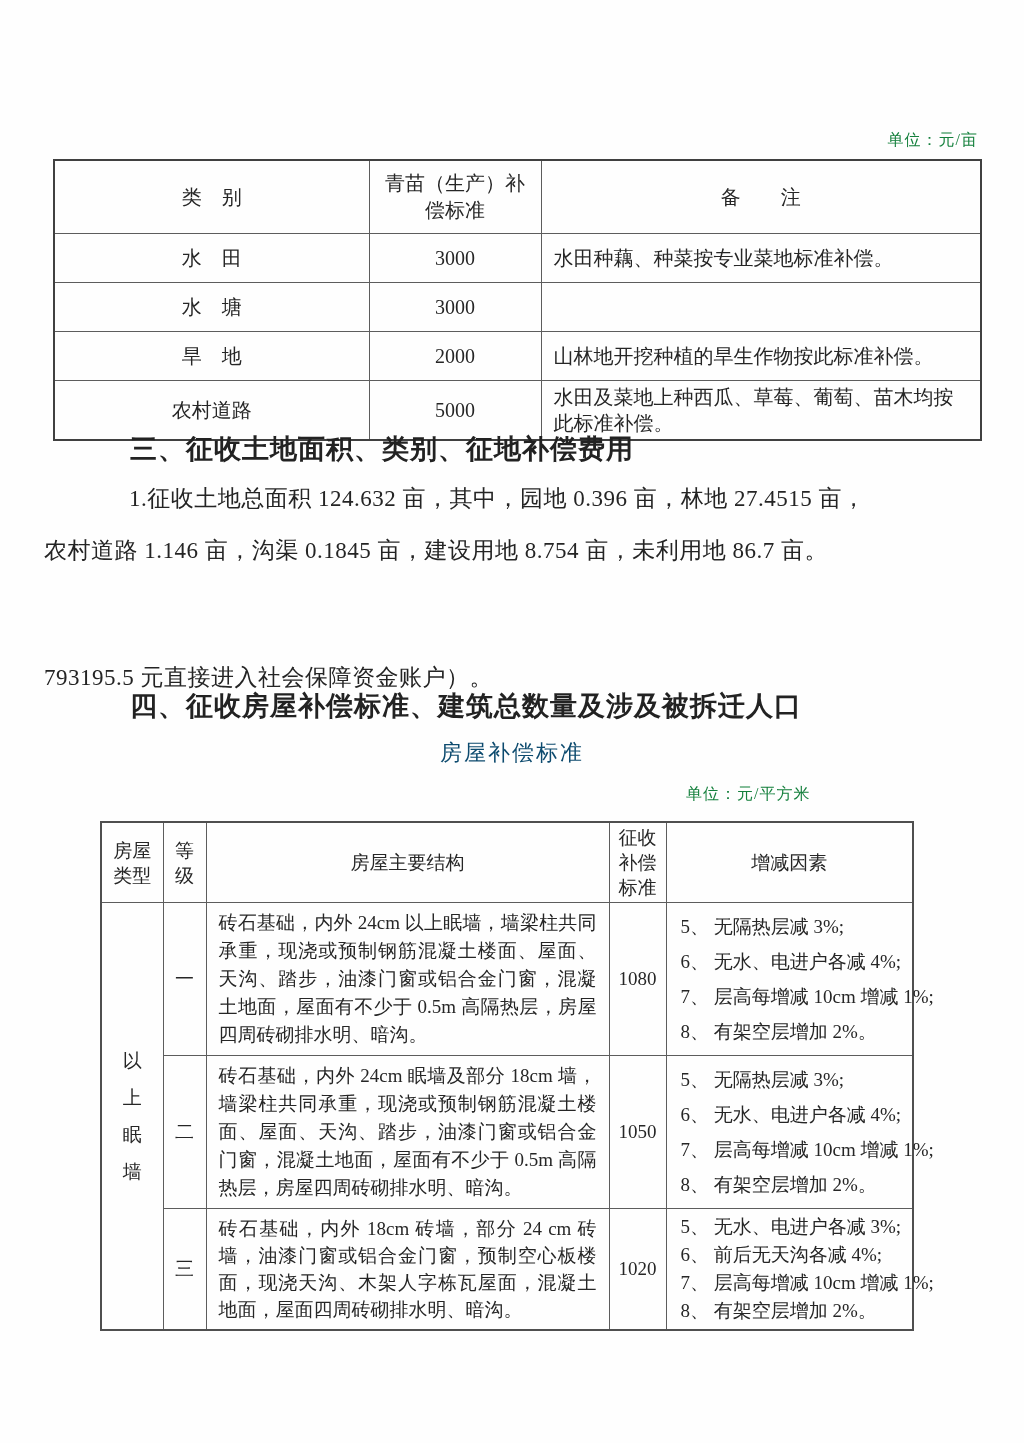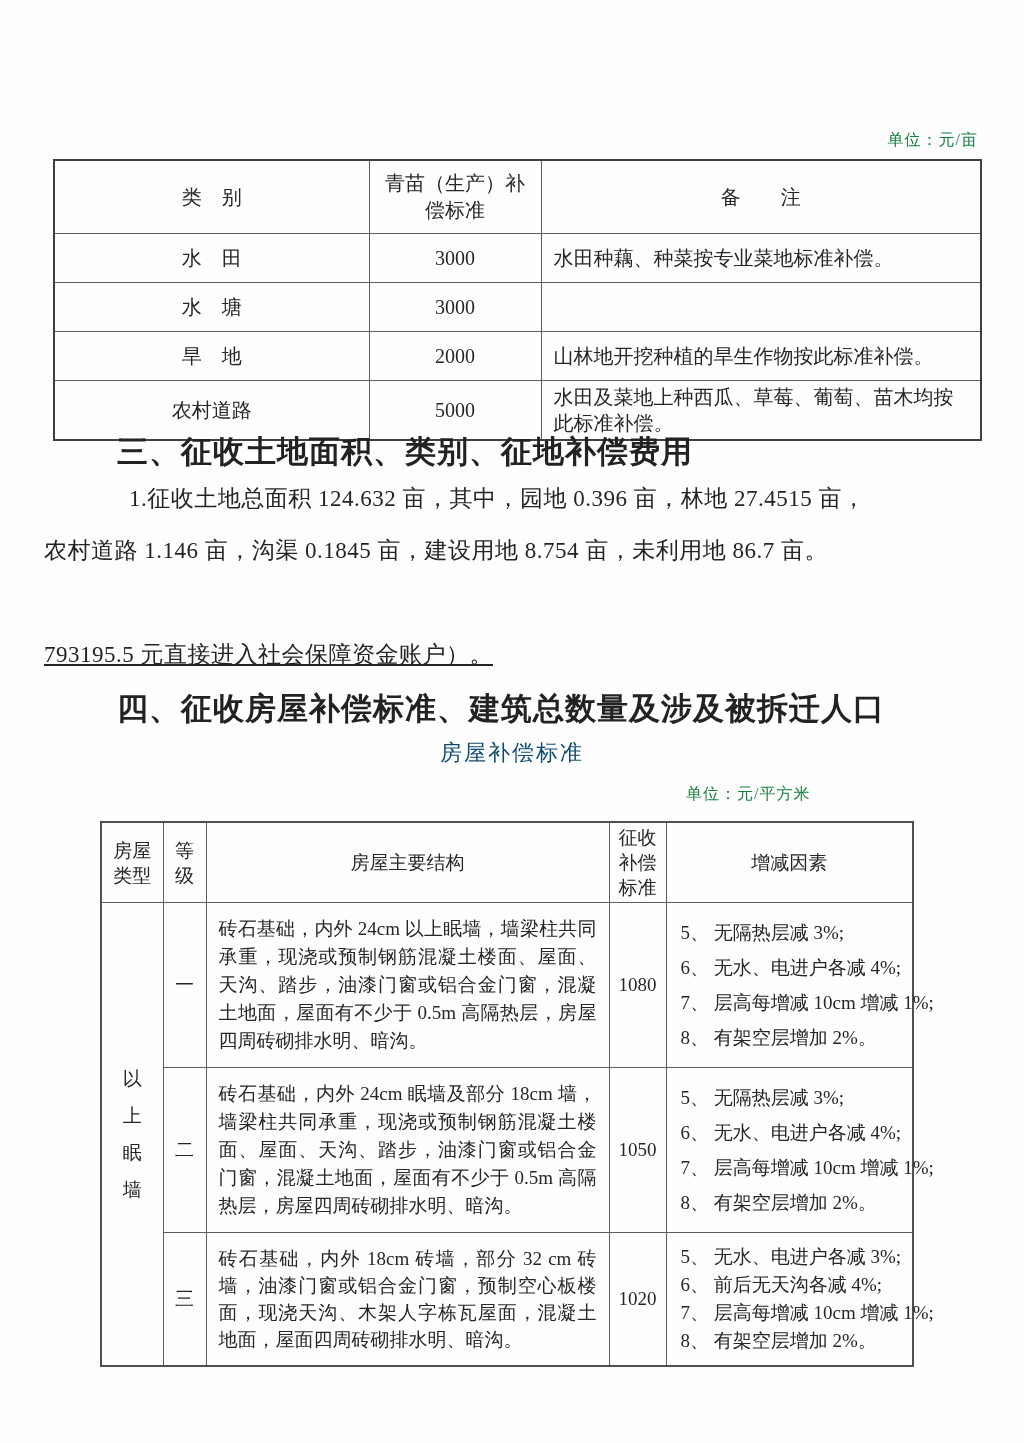--- a/index.html
+++ b/index.html
@@ -25,50 +25,50 @@
   .t1 td, .t1 th { font-size:20px; }
   .t1 .hdr-row { height:59px; }
   .t1 .c-cat { text-align:center; }
   .t1 .c-std { text-align:center; line-height:27px; padding:9px 8px; }
   .t1 .c-rem { text-align:left; padding:3px 12px; line-height:26px; }
   .t1 .r-body { height:49px; }
   .t1 .r-last { height:57px; }
 
   
   .section-heading {
-    position:absolute; left:32px; width:941px;
+    position:absolute; left:45px; width:941px;
     font-family:"Liberation Sans","DejaVu Sans",sans-serif;
-    font-weight:bold; font-size:31px; letter-spacing:1px; color:#222;
+    font-weight:bold; font-size:27px; letter-spacing:1px; color:#222;
     padding-left:85px;
   }
   .h-three { top:431px; }
   .h-four  { top:688px; }
 
   .para-line {
     position:absolute; left:44px; width:948px;
     font-size:23px; letter-spacing:0.5px; color:#242424; white-space:nowrap;
   }
   .indent { padding-left:85px; }
   .p1l1 { top:483px; }
   .p1l2 { top:535px; }
   .p2l1 { top:587px; }
-  .p2l2 { top:639px;text-decoration:underline; }
+  .p2l2 { top:662px; }
 
   .subtitle {
     position:absolute; left:0; top:738px; width:1024px;
     text-align:center; font-size:22px; letter-spacing:2px; color:#0c4a6e;
   }
 
   
   .t2 { position:absolute; left:100px; top:821px; width:812px; border:2px solid #4f4f4f; }
   .t2 th { font-size:19px; text-align:center; line-height:25px; padding:2px 4px; }
   .t2 .hdr-row { height:78px; }
   .t2 td { font-size:19px; }
   .t2 .c-grade { text-align:center; }
-  .t2 .c-structure { text-align:justify; padding:12px 12px; line-height:28px; }
+  .t2 .c-structure { text-align:justify; padding:6px 12px; line-height:28px; }
   .t2 .c-standard { text-align:center; }
   .t2 .c-factors { padding:4px 4px 4px 14px; }
   .factor-line { line-height:35px; white-space:nowrap; }
   .row-1 { height:148px; }
   .row-2 { height:147px; }
   .row-3 { height:116px; }
   .row-3 .factor-line { line-height:28px; }
   .row-3 .c-structure { line-height:27px; }
 
   .house-type-cell { vertical-align:middle; }
@@ -165,21 +165,21 @@
       <td class="c-standard">1050</td>
       <td class="c-factors">
         <div class="factor-line">5、 无隔热层减 3%;</div>
         <div class="factor-line">6、 无水、电进户各减 4%;</div>
         <div class="factor-line">7、 层高每增减 10cm 增减 1%;</div>
         <div class="factor-line">8、 有架空层增加 2%。</div>
       </td>
     </tr>
     <tr class="row-3">
       <td class="c-grade">三</td>
-      <td class="c-structure">砖石基础，内外 18cm 砖墙，部分 32 cm 砖墙，油漆门窗或铝合金门窗，预制空心板楼面，现浇天沟、木架人字栋瓦屋面，混凝土地面，屋面四周砖砌排水明、暗沟。</td>
+      <td class="c-structure">砖石基础，内外 18cm 砖墙，部分 24 cm 砖墙，油漆门窗或铝合金门窗，预制空心板楼面，现浇天沟、木架人字栋瓦屋面，混凝土地面，屋面四周砖砌排水明、暗沟。</td>
       <td class="c-standard">1020</td>
       <td class="c-factors">
         <div class="factor-line">5、 无水、电进户各减 3%;</div>
         <div class="factor-line">6、 前后无天沟各减 4%;</div>
         <div class="factor-line">7、 层高每增减 10cm 增减 1%;</div>
         <div class="factor-line">8、 有架空层增加 2%。</div>
       </td>
     </tr>
   </tbody>
     </table>

